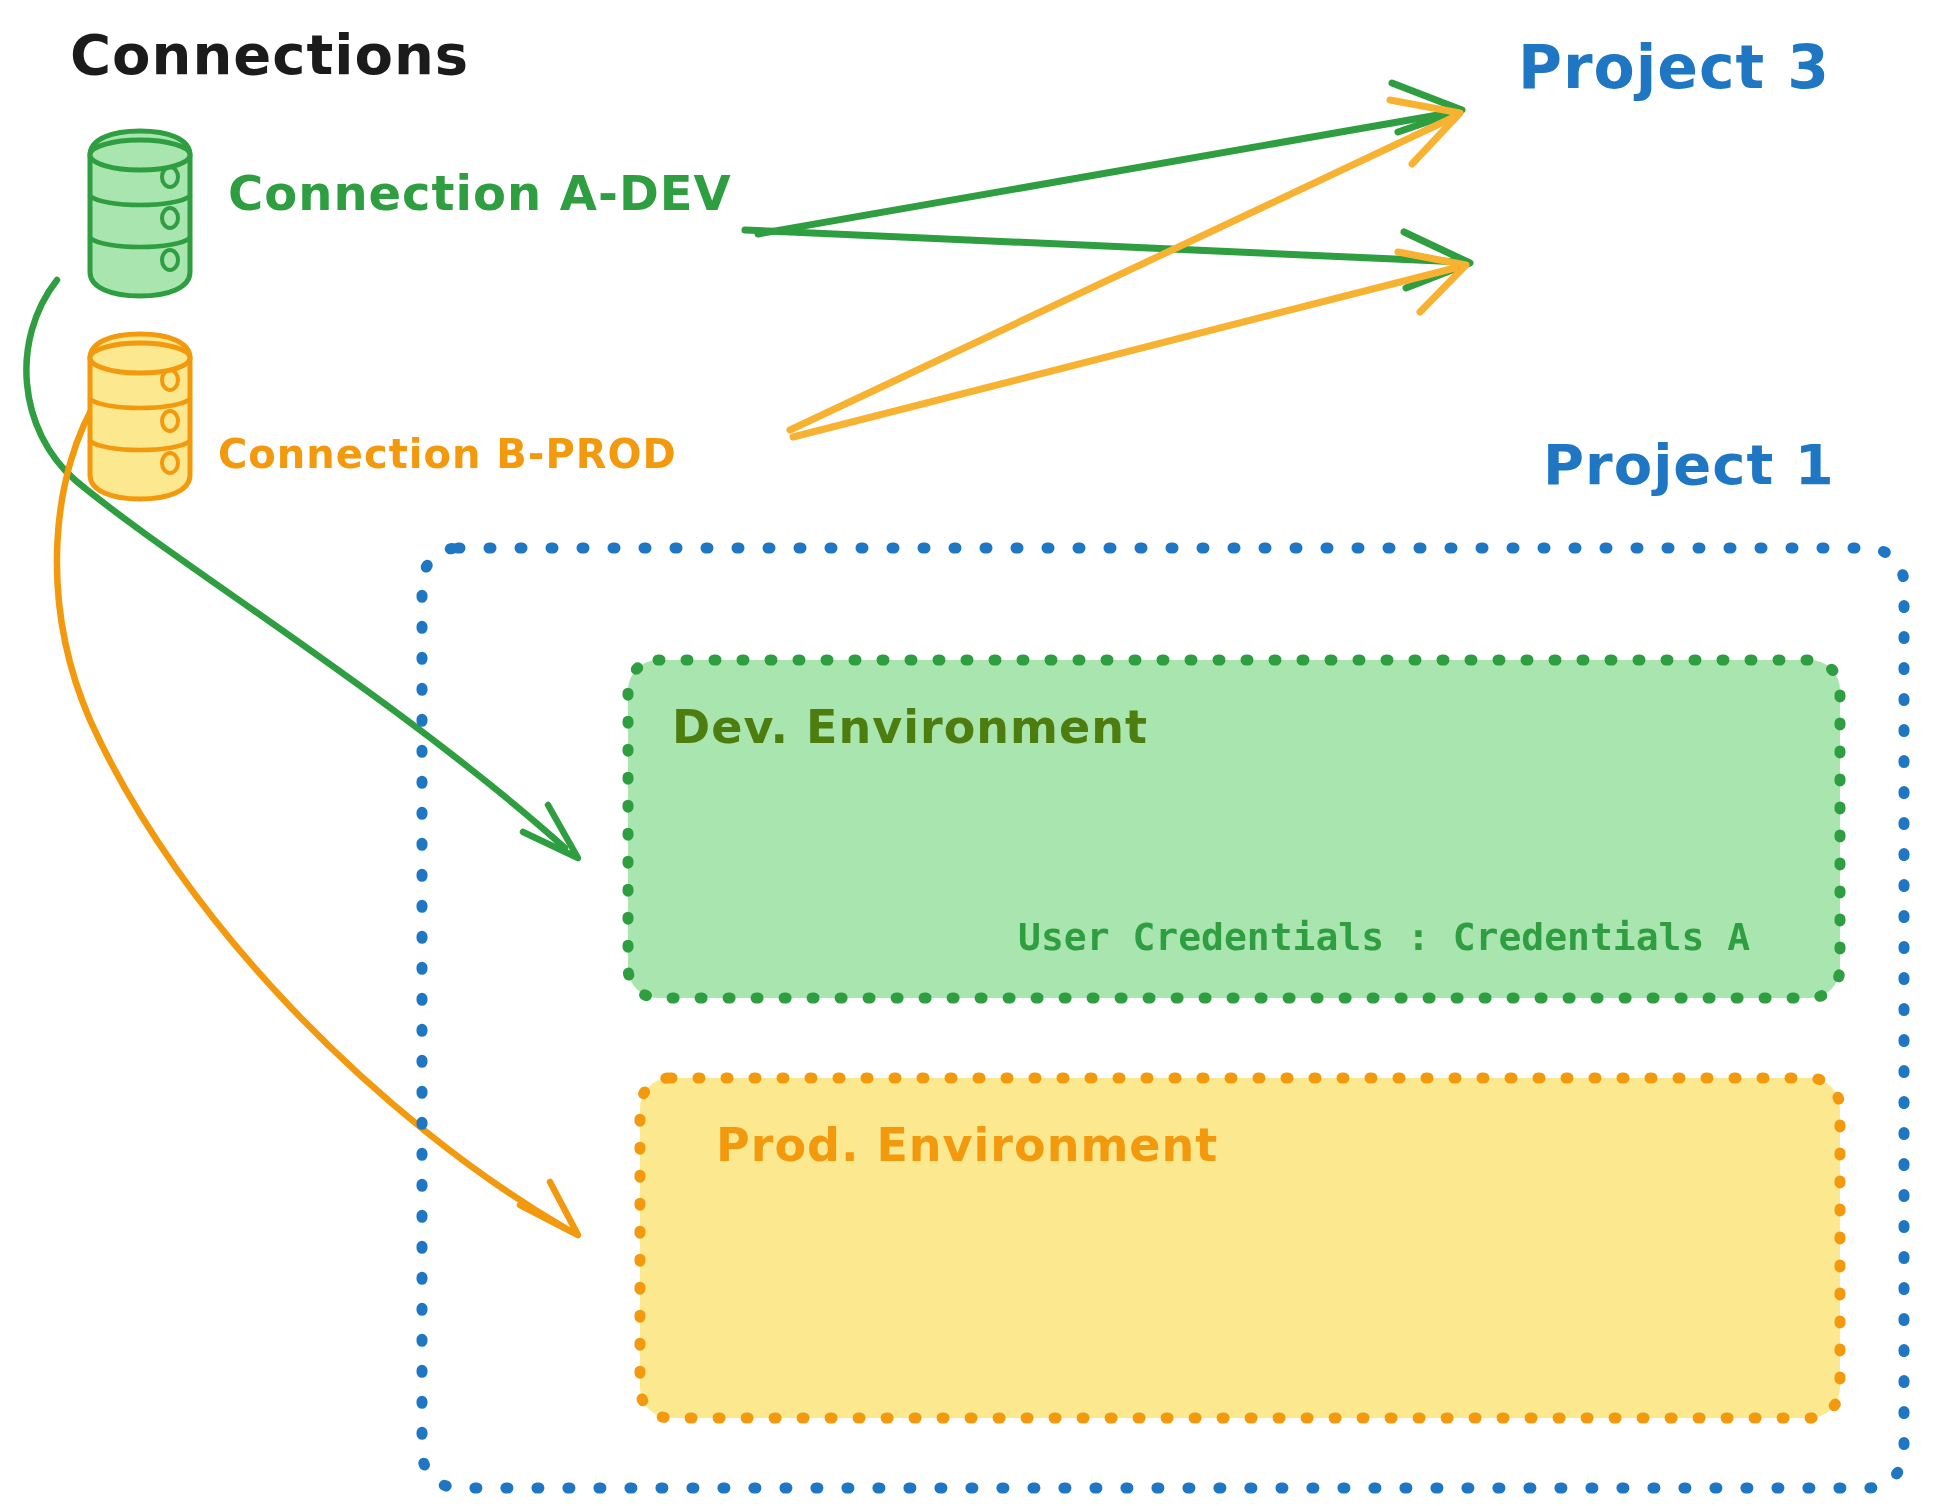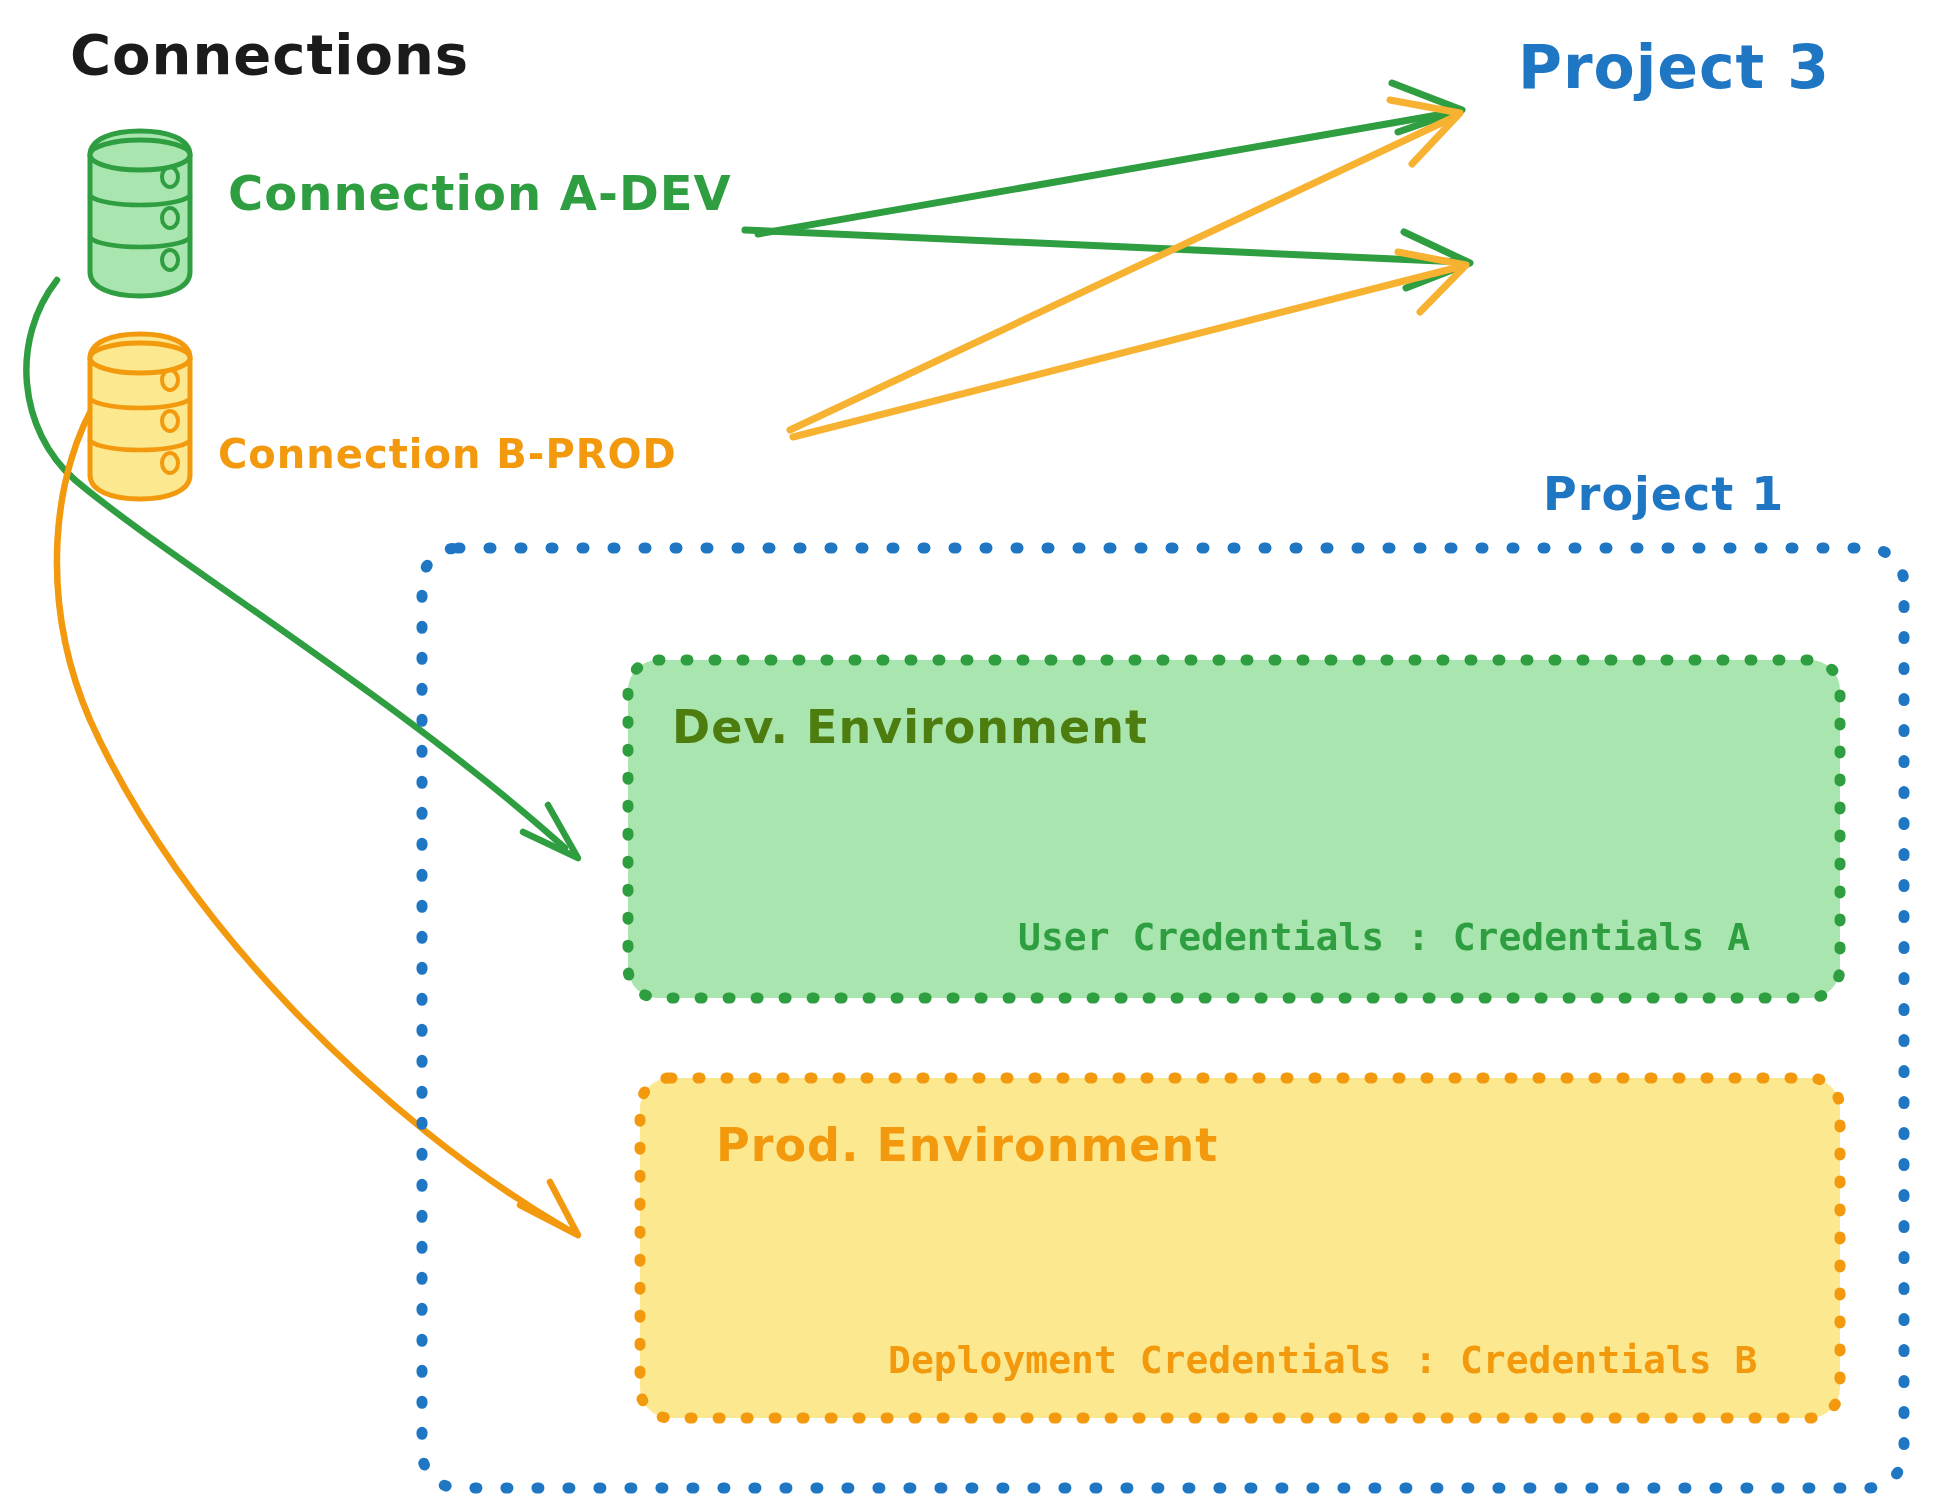--- a/index.html
+++ b/index.html
@@ -89,23 +89,22 @@
 
   <div class="txt hand" style="left:70px;top:22px;font-size:56px;color:#1b1b1b;">Connections</div>
 
   <div class="txt hand" style="left:228px;top:165px;font-size:48px;color:#2e9e41;text-align:center;">Connection A-DEV</div>
 
   <div class="txt hand" style="left:218px;top:388px;font-size:40px;color:#f2990d;margin-top:43px;">Connection B-PROD</div>
 
   <div class="txt hand" style="left:1518px;top:32px;font-size:60px;color:#1f77c4;">Project 3</div>
 
 
-  <div class="txt hand" style="left:1543px;top:432px;font-size:46px;color:#1f77c4;margin-top:35px;">Project 1</div>
+  <div class="txt hand" style="left:1543px;top:432px;font-size:56px;color:#1f77c4;">Project 1</div>
 
   <div class="txt hand" style="left:672px;top:700px;font-size:46px;color:#4d7c0f;">Dev. Environment</div>
 
   <div class="txt mono" style="left:1018px;top:915px;font-size:38px;color:#2e9e41;">User Credentials : Credentials A</div>
 
   <div class="txt hand" style="left:684px;top:1118px;font-size:46px;color:#f2990d;margin-left:32px;">Prod. Environment</div>
 
-  <div class="txt mono" style="left:888px;top:1338px;font-size:38px;color:#f2990d;">Deployment Credentials : Credentials B</div>
 
 </div>
 
 </body></html>

